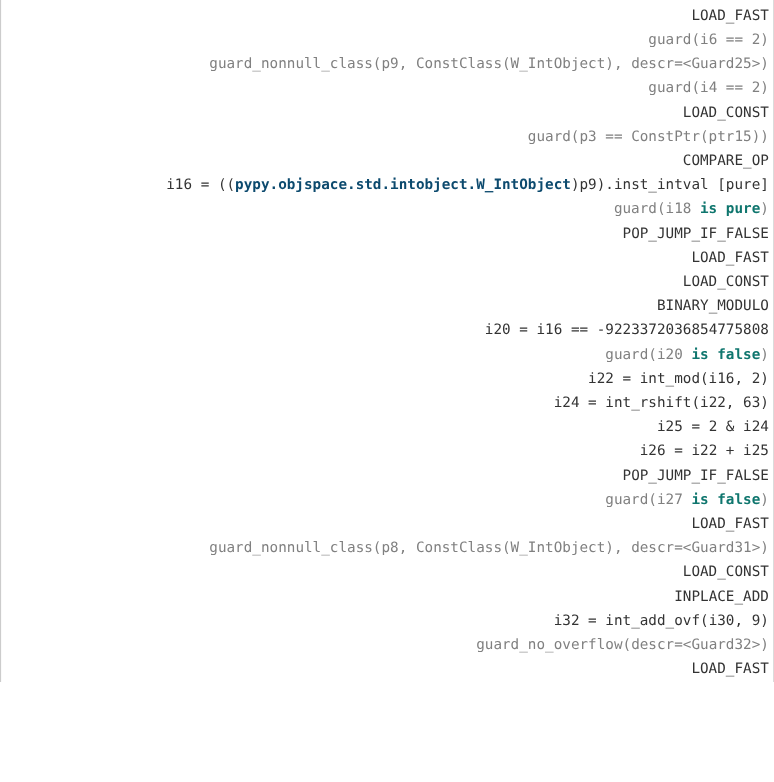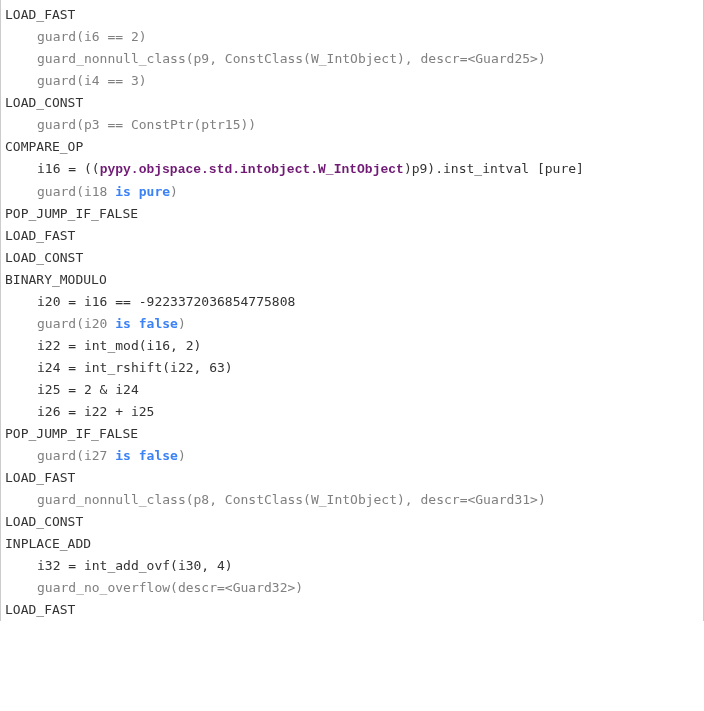--- a/index.html
+++ b/index.html
@@ -16,51 +16,51 @@
       width: 704px;
       padding: 4px 0 0 0;
       border-left: 1px solid #cccccc;
       border-right: 1px solid #cccccc;
     }
     .code-container {
       padding: 0 4px;
     }
     .line {
       white-space: pre;
+      text-align: right;
     }
     .bytecode {
       color: #333333;
       font-weight: normal;
     }
     .op {
       color: #333333;
       padding-left: 32px;
     }
     .guard {
       color: #808080;
       padding-left: 32px;
     }
     .keyword {
-      color: #3b82f6;
+      color: #0f766e;
       font-weight: bold;
     }
     .dotted {
-      color: #701a75;
+      color: #0c4a6e;
       font-weight: bold;
-      font-family: Liberation Mono, monospace;
     }
   </style>
 </head>
 <body>
 
 <div class="code-container" id="container">
     <div class="line"><span class="bytecode">LOAD_FAST</span></div>
     <div class="line"><span class="guard">guard(i6 == 2)</span></div>
     <div class="line"><span class="guard">guard_nonnull_class(p9, ConstClass(W_IntObject), descr=&lt;Guard25&gt;)</span></div>
-    <div class="line"><span class="guard">guard(i4 == 3)</span></div>
+    <div class="line"><span class="guard">guard(i4 == 2)</span></div>
     <div class="line"><span class="bytecode">LOAD_CONST</span></div>
     <div class="line"><span class="guard">guard(p3 == ConstPtr(ptr15))</span></div>
     <div class="line"><span class="bytecode">COMPARE_OP</span></div>
     <div class="line"><span class="op">i16 = ((<span class="dotted">pypy.objspace.std.intobject.W_IntObject</span>)p9).inst_intval [pure]</span></div>
     <div class="line"><span class="guard">guard(i18 <span class="keyword">is</span> <span class="keyword">pure</span>)</span></div>
     <div class="line"><span class="bytecode">POP_JUMP_IF_FALSE</span></div>
     <div class="line"><span class="bytecode">LOAD_FAST</span></div>
     <div class="line"><span class="bytecode">LOAD_CONST</span></div>
     <div class="line"><span class="bytecode">BINARY_MODULO</span></div>
     <div class="line"><span class="op">i20 = i16 == -9223372036854775808</span></div>
@@ -68,16 +68,16 @@
     <div class="line"><span class="op">i22 = int_mod(i16, 2)</span></div>
     <div class="line"><span class="op">i24 = int_rshift(i22, 63)</span></div>
     <div class="line"><span class="op">i25 = 2 &amp; i24</span></div>
     <div class="line"><span class="op">i26 = i22 + i25</span></div>
     <div class="line"><span class="bytecode">POP_JUMP_IF_FALSE</span></div>
     <div class="line"><span class="guard">guard(i27 <span class="keyword">is</span> <span class="keyword">false</span>)</span></div>
     <div class="line"><span class="bytecode">LOAD_FAST</span></div>
     <div class="line"><span class="guard">guard_nonnull_class(p8, ConstClass(W_IntObject), descr=&lt;Guard31&gt;)</span></div>
     <div class="line"><span class="bytecode">LOAD_CONST</span></div>
     <div class="line"><span class="bytecode">INPLACE_ADD</span></div>
-    <div class="line"><span class="op">i32 = int_add_ovf(i30, 4)</span></div>
+    <div class="line"><span class="op">i32 = int_add_ovf(i30, 9)</span></div>
     <div class="line"><span class="guard">guard_no_overflow(descr=&lt;Guard32&gt;)</span></div>
     <div class="line"><span class="bytecode">LOAD_FAST</span></div>
   </div>
 
 </body></html>

